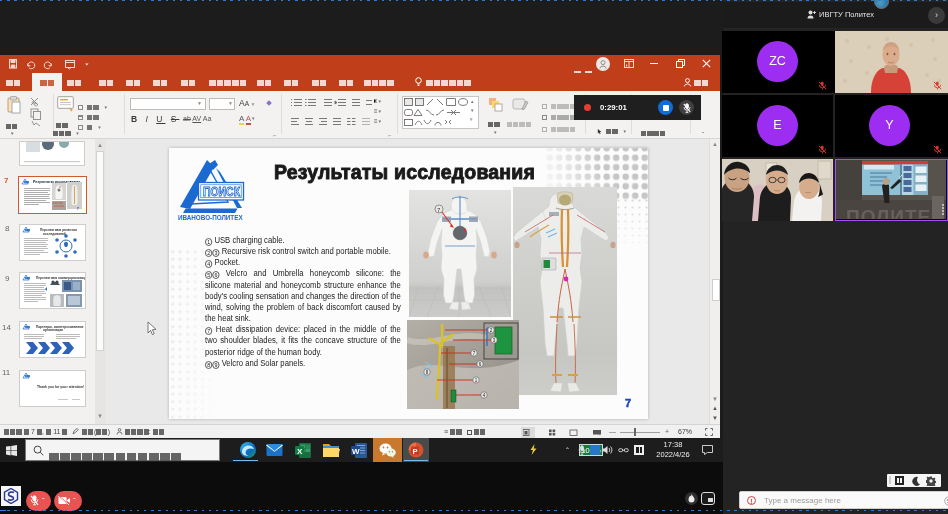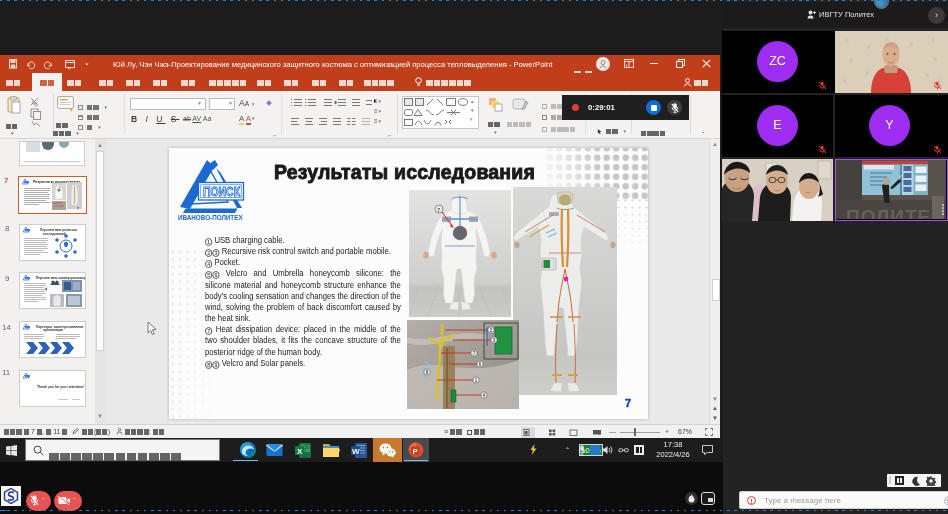--- a/index.html
+++ b/index.html
@@ -27,21 +27,20 @@
           <path d="M2 0.5v3h4v-3M2.3 9v-3h3.5v3" fill="#f5d9cf"></path>
         <path d="M19 7a3.4 3.4 0 1 1 1.2 2"></path>
           <path d="M18.6 4.6l.4 2.6 2.4-.6" stroke-width="1"></path>
         <path d="M42 7a3.4 3.4 0 1 0-1.2 2"></path>
           <path d="M42.4 4.6l-.4 2.6-2.4-.6"></path>
         <rect x="56.5" y="1.5" width="9" height="7"></rect>
           <path d="M56.5 3.5h9M59 8.8l1.4 1.4 1.4-1.4"></path>
       </g>
       <path d="M76 4.5l1.8 2 1.8-2z" fill="#f5d9cf"></path>
     </svg>
-    <div class="abs" style="left:113px;top:5px;width:470px;font-size:7.6px;color:#fff;white-space:nowrap;">Юй Лу, Чэн Чжэ-Проектирование медицинского защитного костюма с оптимизацией процесса тепловыделения - PowerPoint</div>
     <div class="abs" style="left:574px;top:9px;color:#fff;"><span class="zh" style="width:6.6px"></span>&nbsp;<span class="zh" style="width:6.6px"></span></div>
     <div class="abs" style="left:596px;top:2px;width:14px;height:14px;border-radius:50%;background:#f0e8e4;"></div>
     <svg class="abs" style="left:599px;top:4.5px;" width="8" height="9" viewBox="0 0 8 9">
         <circle cx="4" cy="2.6" r="2" fill="none" stroke="#8a9199" stroke-width="1"></circle>
         <path d="M0.8 8.5a3.3 3.3 0 0 1 6.4 0" fill="none" stroke="#8a9199" stroke-width="1"></path>
       </svg>
     <svg class="abs" style="left:624px;top:4px;" width="10" height="9" viewBox="0 0 10 9">
         <rect x="0.5" y="0.5" width="9" height="8" fill="none" stroke="#f5d9cf"></rect>
         <path d="M0.5 2.5h9M5 2.5v6" stroke="#f5d9cf"></path>
         <path d="M2 5l1.5 1.5L2 8z" fill="#f5d9cf"></path>
@@ -192,21 +191,21 @@
     <div class="abs" style="left:542px;top:28.5px;color:#b0aeac;"><span style="display:inline-block;width:5px;height:5px;border:0.8px solid #b0aeac;vertical-align:middle;"></span> <span class="zs" style="width:23.9px"></span></div>
 
     <div class="abs" style="left:597px;top:31px;color:#444;"><svg width="5" height="6" viewBox="0 0 5 6" style="vertical-align:middle;">
           <path d="M0.8 0l0 4.6 1.2-1.1 0.7 1.7 0.9-0.35-0.75-1.75 1.6-0.15z" fill="#333"></path>
         </svg> <span class="zs" style="width:11.5px"></span> <span class="dn">▼</span></div>
 
     <div class="abs" style="left:641px;top:33px;color:#444;"><span class="zs" style="width:23.9px"></span></div>
     <div class="abs" style="left:702px;top:40px;font-size:7px;color:#666;">ˆ</div>
   </div>
 
-  <div class="abs" style="left:562px;top:40px;width:127px;height:25px;background:#1f1f1f;z-index:40;">
+  <div class="abs" style="left:574px;top:40px;width:127px;height:25px;background:#1f1f1f;z-index:40;">
     <div class="abs" style="left:10px;top:9px;width:7px;height:7px;border-radius:50%;background:#e33e30;"></div>
     <div class="abs" style="left:26px;top:8px;font-size:7.8px;font-weight:bold;color:#fff;">0:29:01</div>
     <div class="abs" style="left:84px;top:5px;width:15px;height:15px;border-radius:50%;background:#0f6cdb;"></div>
     <div class="abs" style="left:88.5px;top:9.5px;width:6px;height:6px;border-radius:1px;background:#fff;"></div>
     <div class="abs" style="left:105px;top:5px;width:15px;height:15px;border-radius:50%;background:#404040;"></div>
     <svg class="abs" style="left:108.5px;top:8px;" width="8" height="10" viewBox="0 0 8 10" fill="none" stroke="#fff" stroke-width="0.9">
         <rect x="2.6" y="0.8" width="2.8" height="4.6" rx="1.4" fill="#fff"></rect>
         <path d="M1 4.2a3 3 0 0 0 6 0M4 7.4v1.8M2.6 9.4h2.8"></path>
         <path d="M0.8 0.8l6.4 8" stroke-width="1.1"></path>
       </svg>

